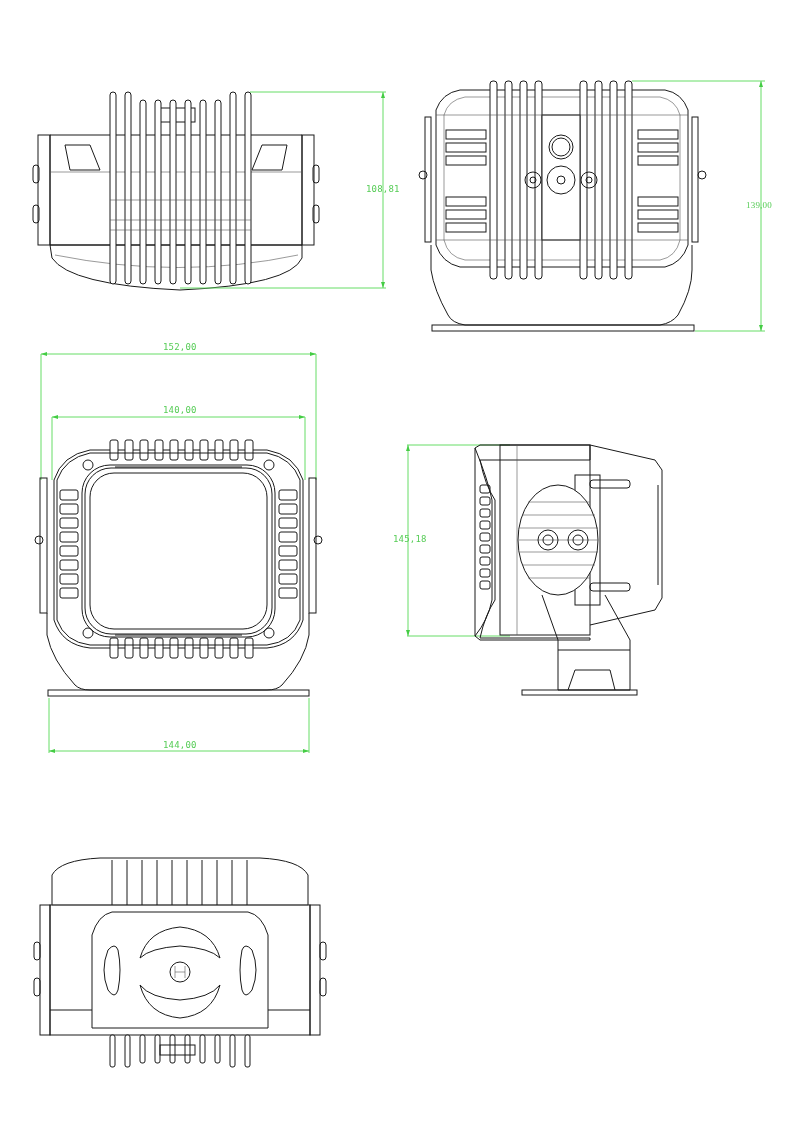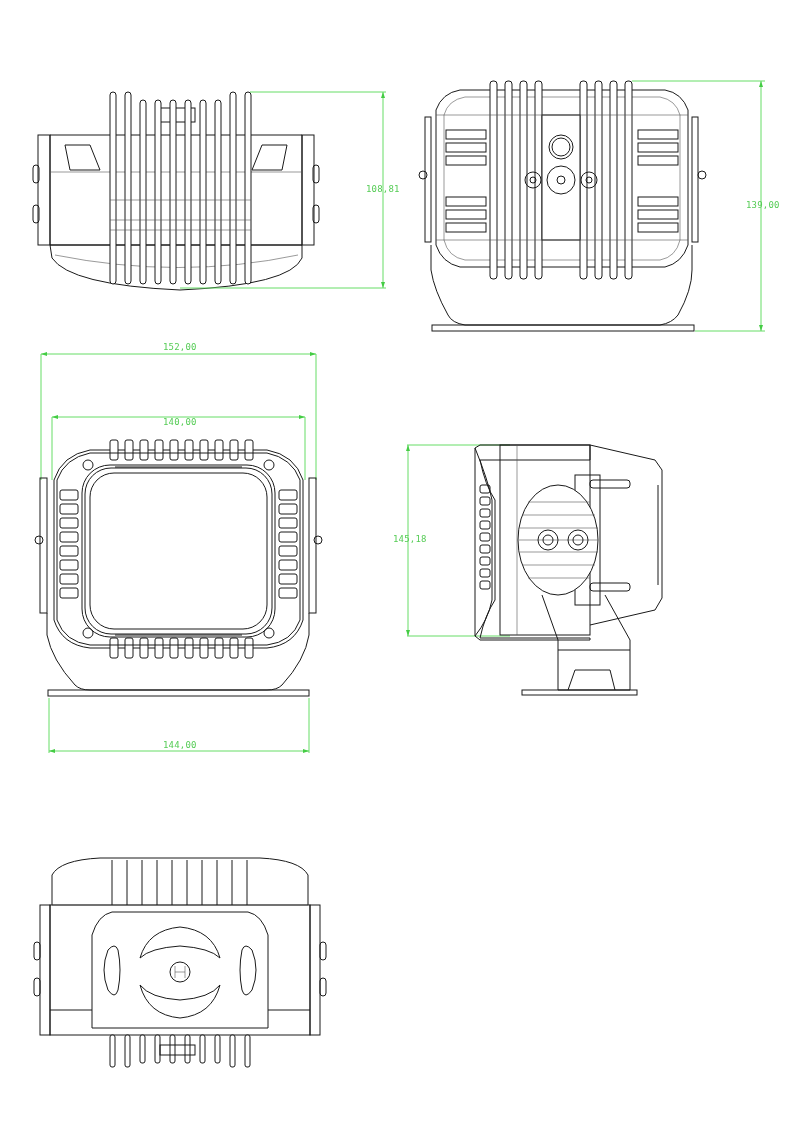--- a/index.html
+++ b/index.html
@@ -112,21 +112,21 @@
 
     <g>
       <line class="dim" x1="212" y1="6" x2="345" y2="6"></line>
       <line class="dim" x1="275" y1="256" x2="345" y2="256"></line>
       <line class="dim" x1="341" y1="6" x2="341" y2="256"></line>
       <polygon class="arrow" points="341,6 339,12 343,12"></polygon>
       <polygon class="arrow" points="341,256 339,250 343,250"></polygon>
     </g>
   </svg>
 </div>
-<div class="dimtxt" style="left:746px; top:200px;">139,00</div>
+<div class="dimtxt" style="left:746px; top:200px;font-family:Liberation Serif, serif;">139,00</div>
 
 <div class="view" style="left:30px; top:340px;">
   <svg width="300" height="420" viewBox="0 0 300 420">
 
     <g>
       <line class="dim" x1="11" y1="14" x2="286" y2="14"></line>
       <line class="dim" x1="11" y1="14" x2="11" y2="140"></line>
       <line class="dim" x1="286" y1="14" x2="286" y2="140"></line>
       <polygon class="arrow" points="11,14 17,12 17,16"></polygon>
       <polygon class="arrow" points="286,14 280,12 280,16"></polygon>
@@ -208,21 +208,21 @@
     <g>
       <line class="dim" x1="19" y1="358" x2="19" y2="413"></line>
       <line class="dim" x1="279" y1="358" x2="279" y2="413"></line>
       <line class="dim" x1="19" y1="411" x2="279" y2="411"></line>
       <polygon class="arrow" points="19,411 25,409 25,413"></polygon>
       <polygon class="arrow" points="279,411 273,409 273,413"></polygon>
     </g>
   </svg>
 </div>
 <div class="dimtxt" style="left:163px; top:342px;text-align:right;">152,00</div>
-<div class="dimtxt" style="left:163px; top:405px;margin-top:12px;">140,00</div>
+<div class="dimtxt" style="left:163px; top:405px;">140,00</div>
 <div class="dimtxt" style="left:163px; top:740px;text-align:right;">144,00</div>
 
 <div class="view" style="left:400px; top:440px;">
   <svg width="280" height="260" viewBox="0 0 280 260">
 
     <g>
       <line class="dim" x1="7" y1="5" x2="110" y2="5"></line>
       <line class="dim" x1="7" y1="196" x2="110" y2="196"></line>
       <line class="dim" x1="8" y1="5" x2="8" y2="196"></line>
       <polygon class="arrow" points="8,5 6,11 10,11"></polygon>

